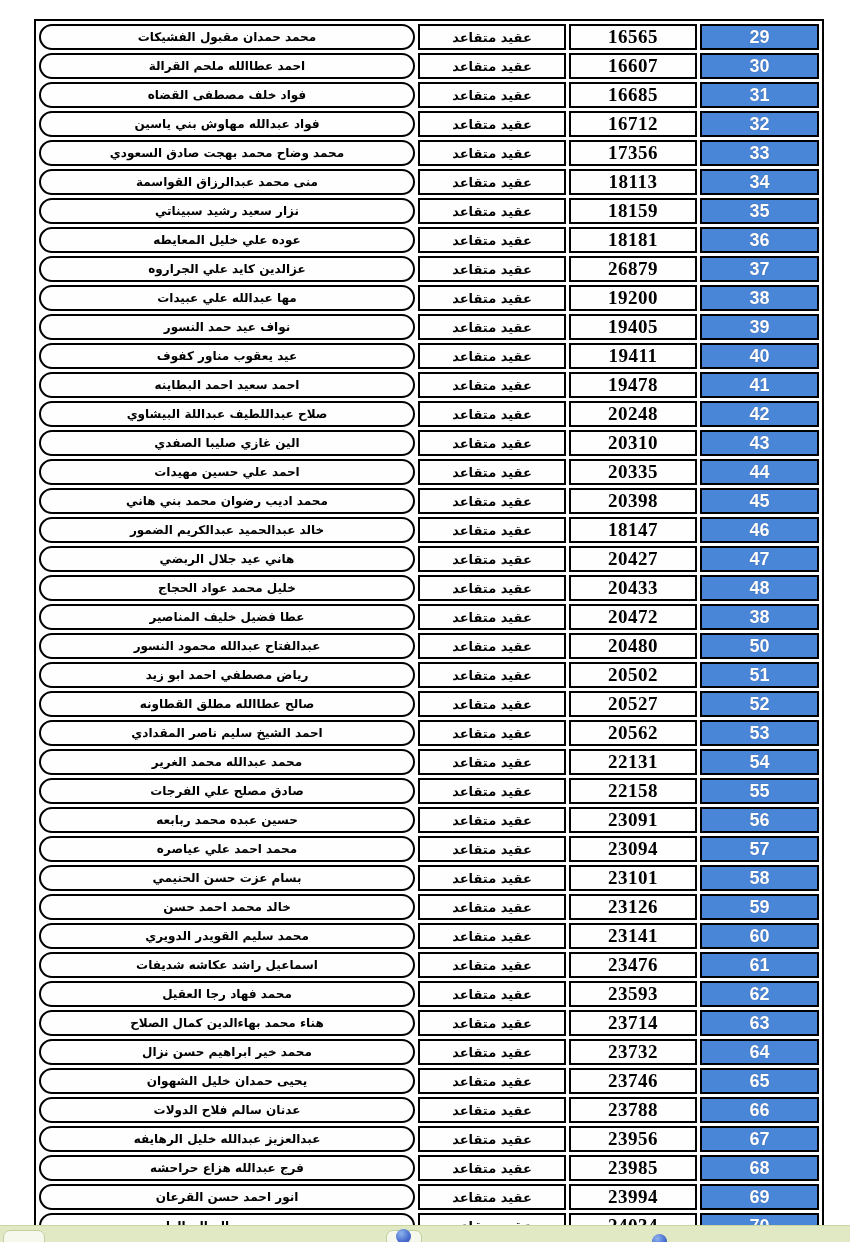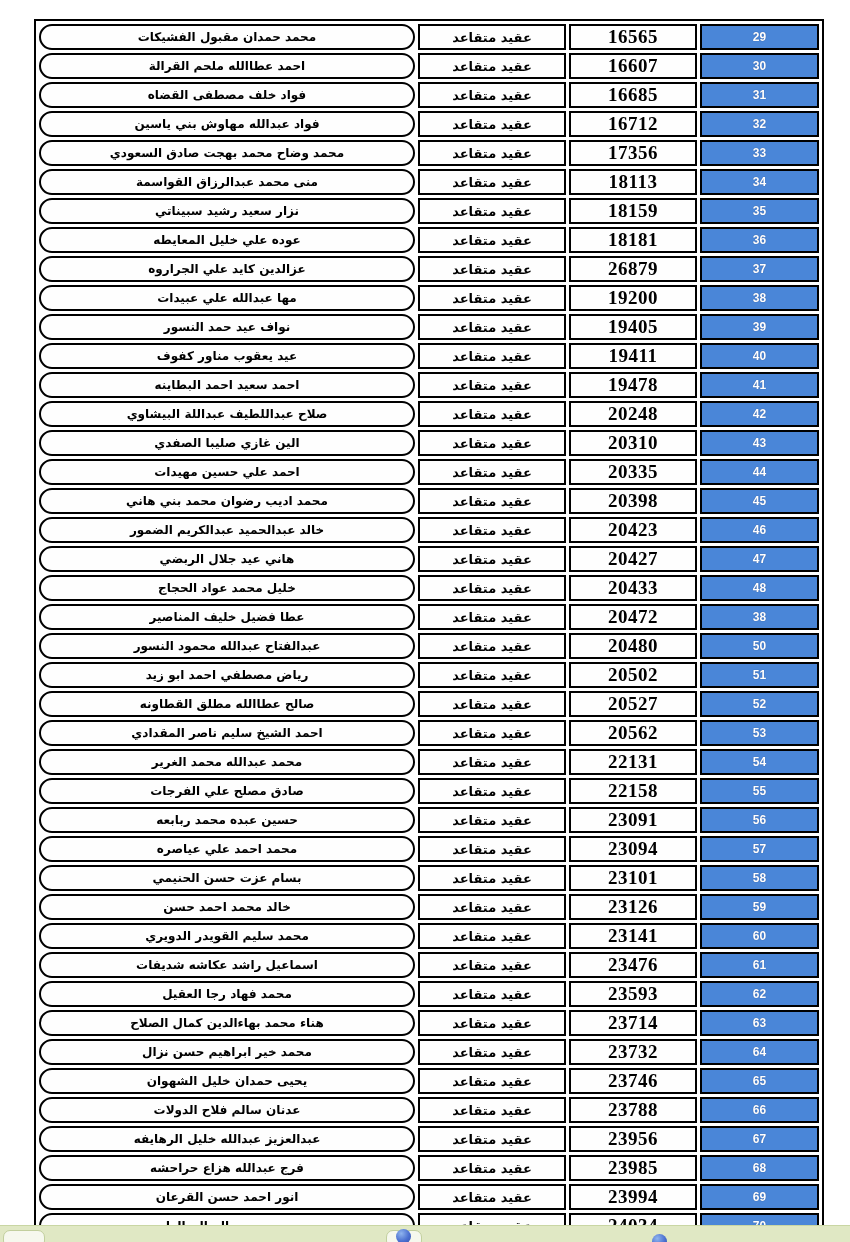--- a/index.html
+++ b/index.html
@@ -38,21 +38,21 @@
     color:var(--text_black);
     white-space:nowrap;
     overflow:hidden;
   }
   td.serial{
     width:111px;
     background:var(--accent_blue);
     color:var(--serial_text);
     font-family:"Liberation Sans", sans-serif;
     font-weight:bold;
-    font-size:12px;
+    font-size:18px;
     text-shadow:0 0 1px rgba(0,0,40,.45);
   }
   td.idnum{
     width:120px;
     font-family:Liberation Serif, serif;
     font-weight:bold;
     font-size:19px;
     letter-spacing:.5px;
   }
   td.rank{
@@ -210,21 +210,21 @@
 
   <tr>
     <td class="serial">45</td>
     <td class="idnum">20398</td>
     <td class="rank">عقيد متقاعد</td>
     <td class="name">محمد اديب رضوان محمد بني هاني</td>
   </tr>
 
   <tr>
     <td class="serial">46</td>
-    <td class="idnum">20423</td>
+    <td class="idnum">18147</td>
     <td class="rank">عقيد متقاعد</td>
     <td class="name">خالد عبدالحميد عبدالكريم الضمور</td>
   </tr>
 
   <tr>
     <td class="serial">47</td>
     <td class="idnum">20427</td>
     <td class="rank">عقيد متقاعد</td>
     <td class="name">هاني عيد جلال الربضي</td>
   </tr>

